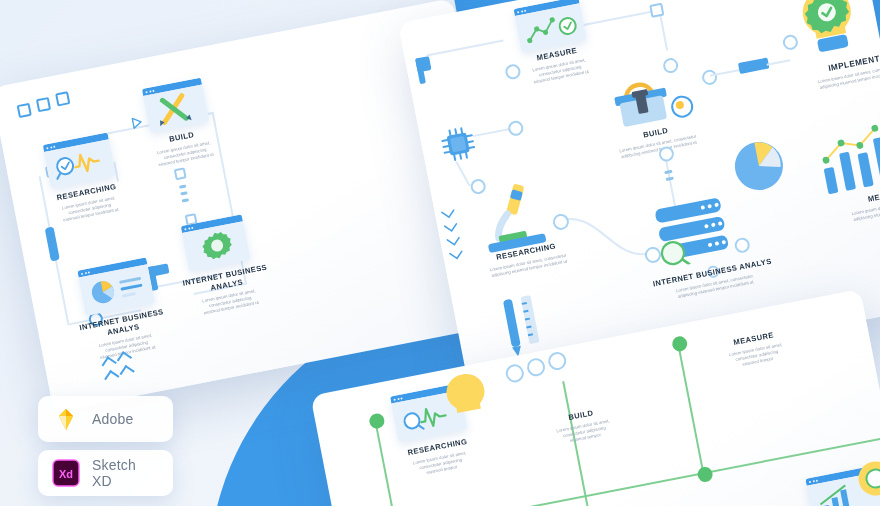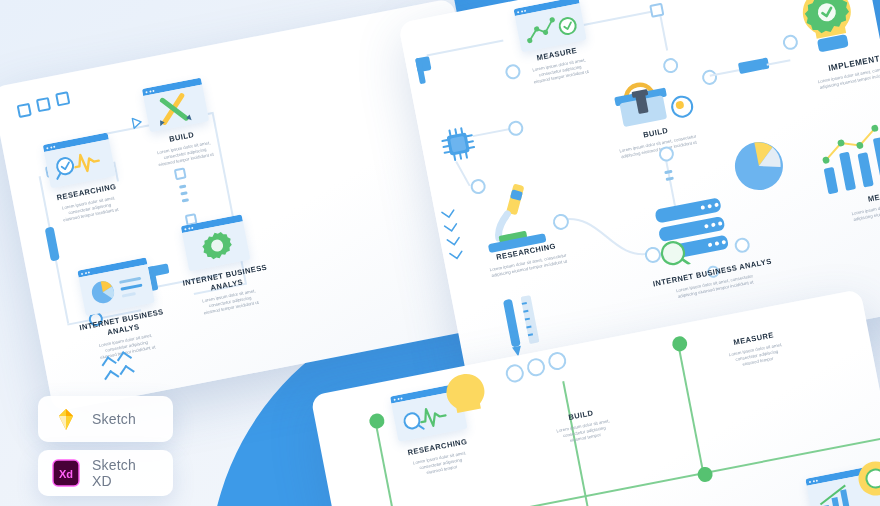--- a/index.html
+++ b/index.html
@@ -481,21 +481,21 @@
   <div class="badge" id="badge-sketch">
     <div class="ico-box">
       <svg width="28" height="28" viewBox="0 0 28 28">
         <path d="M7 11 L14 4 L21 11 L14 25 Z" fill="#fdad00"></path>
         <path d="M7 11 L14 4 L14 11 Z" fill="#fdd231"></path>
         <path d="M21 11 L14 4 L14 11 Z" fill="#fdad00"></path>
         <path d="M7 11 L14 11 L14 25 Z" fill="#feeeb7"></path>
         <path d="M21 11 L14 11 L14 25 Z" fill="#fdd231"></path>
       </svg>
     </div>
-    <div class="lbl">Sketch</div>
+    <div class="lbl">Adobe</div>
   </div>
 
   <div class="badge" id="badge-xd">
     <div class="ico-box">
       <svg width="28" height="28" viewBox="0 0 28 28">
         <rect x="1" y="1" width="26" height="26" rx="5" fill="#470137" stroke="#ff61f6" stroke-width="1.4"></rect>
         <text x="14" y="19" font-family="Liberation Sans, sans-serif" font-size="11" font-weight="bold" fill="#ff61f6" text-anchor="middle">Xd</text>
       </svg>
     </div>
     <div class="lbl">Sketch XD</div>

